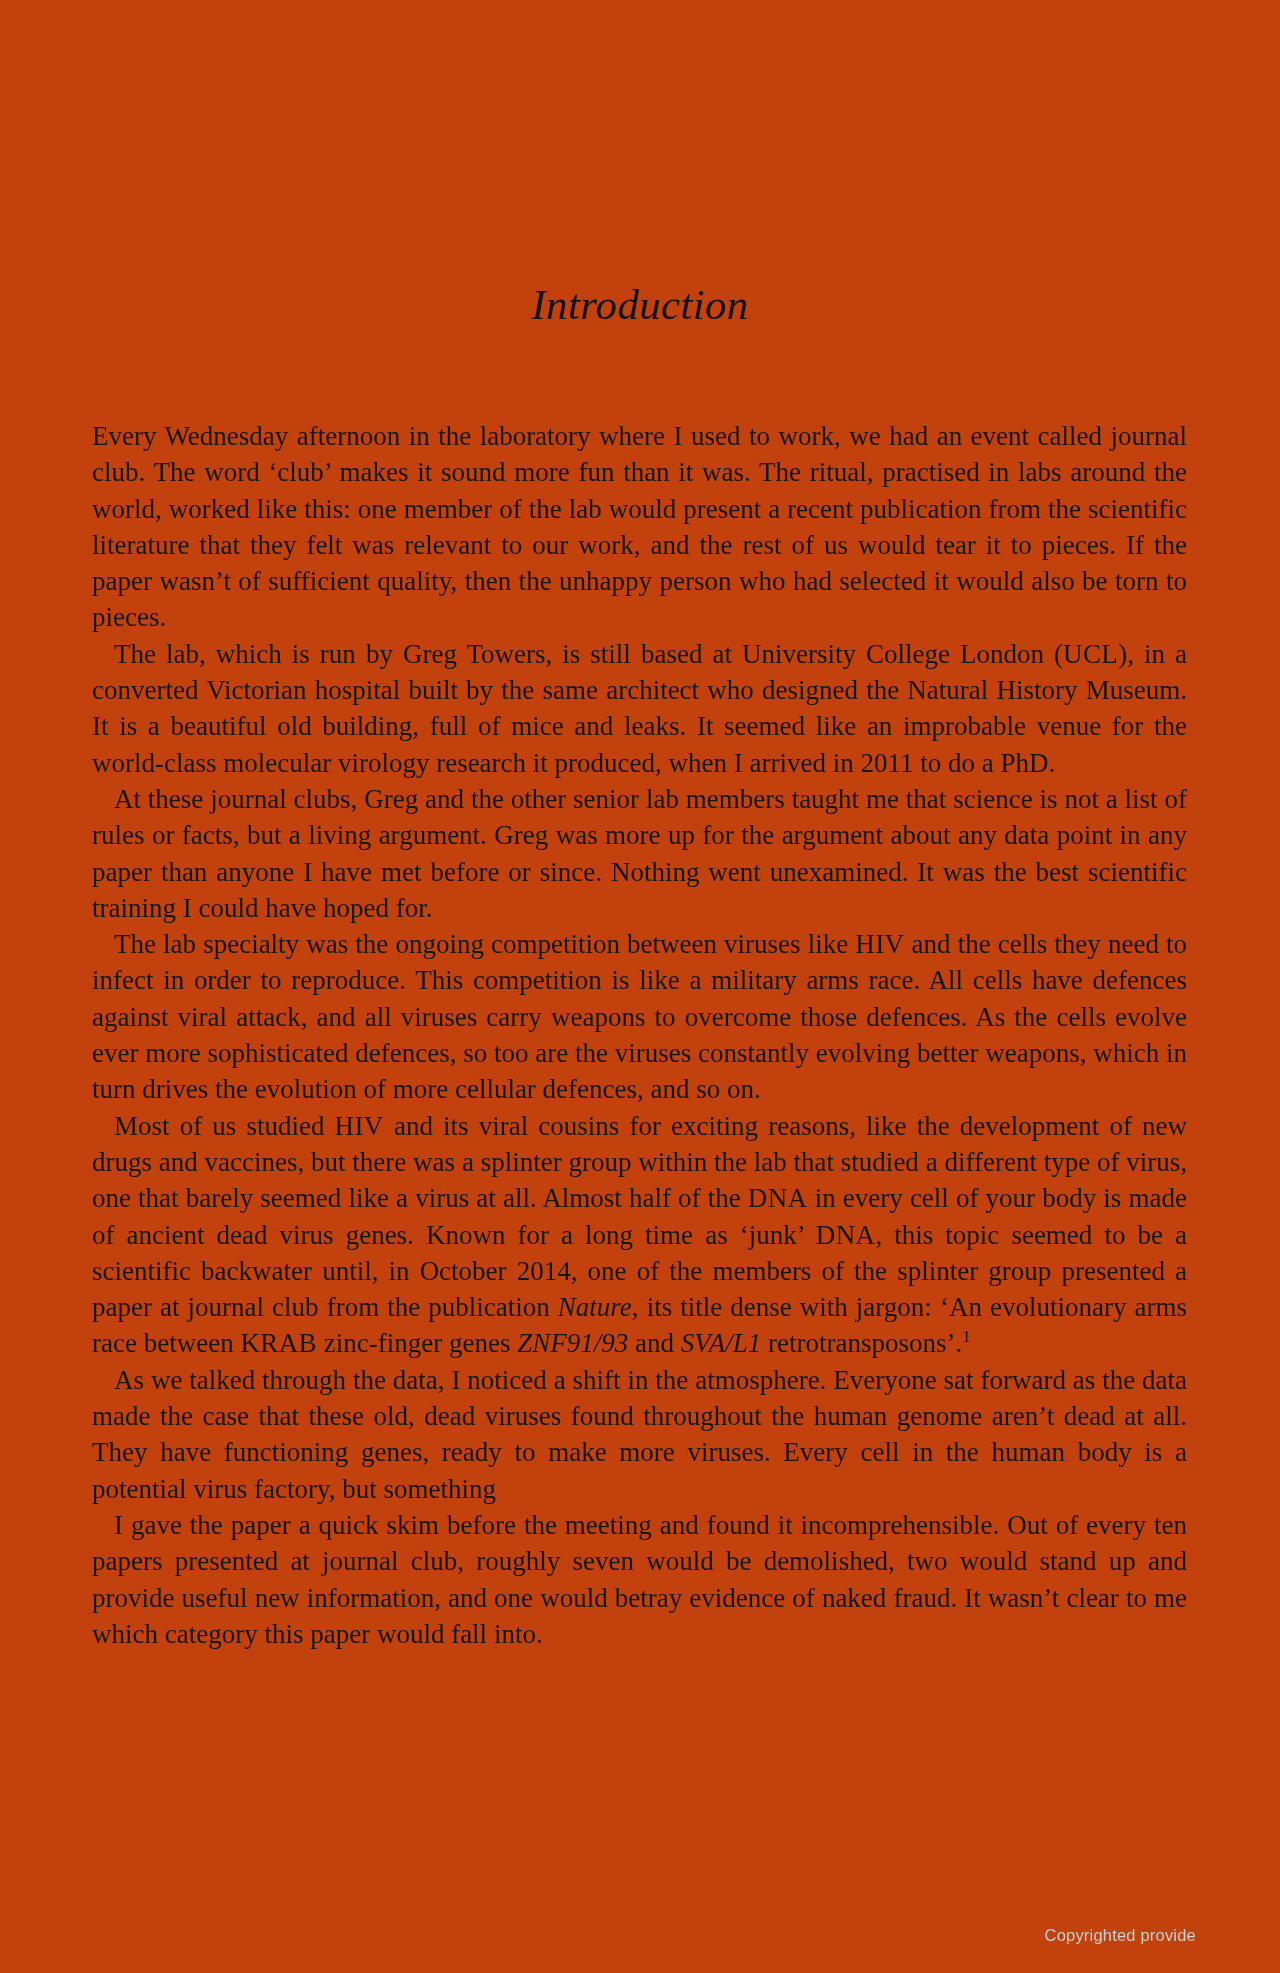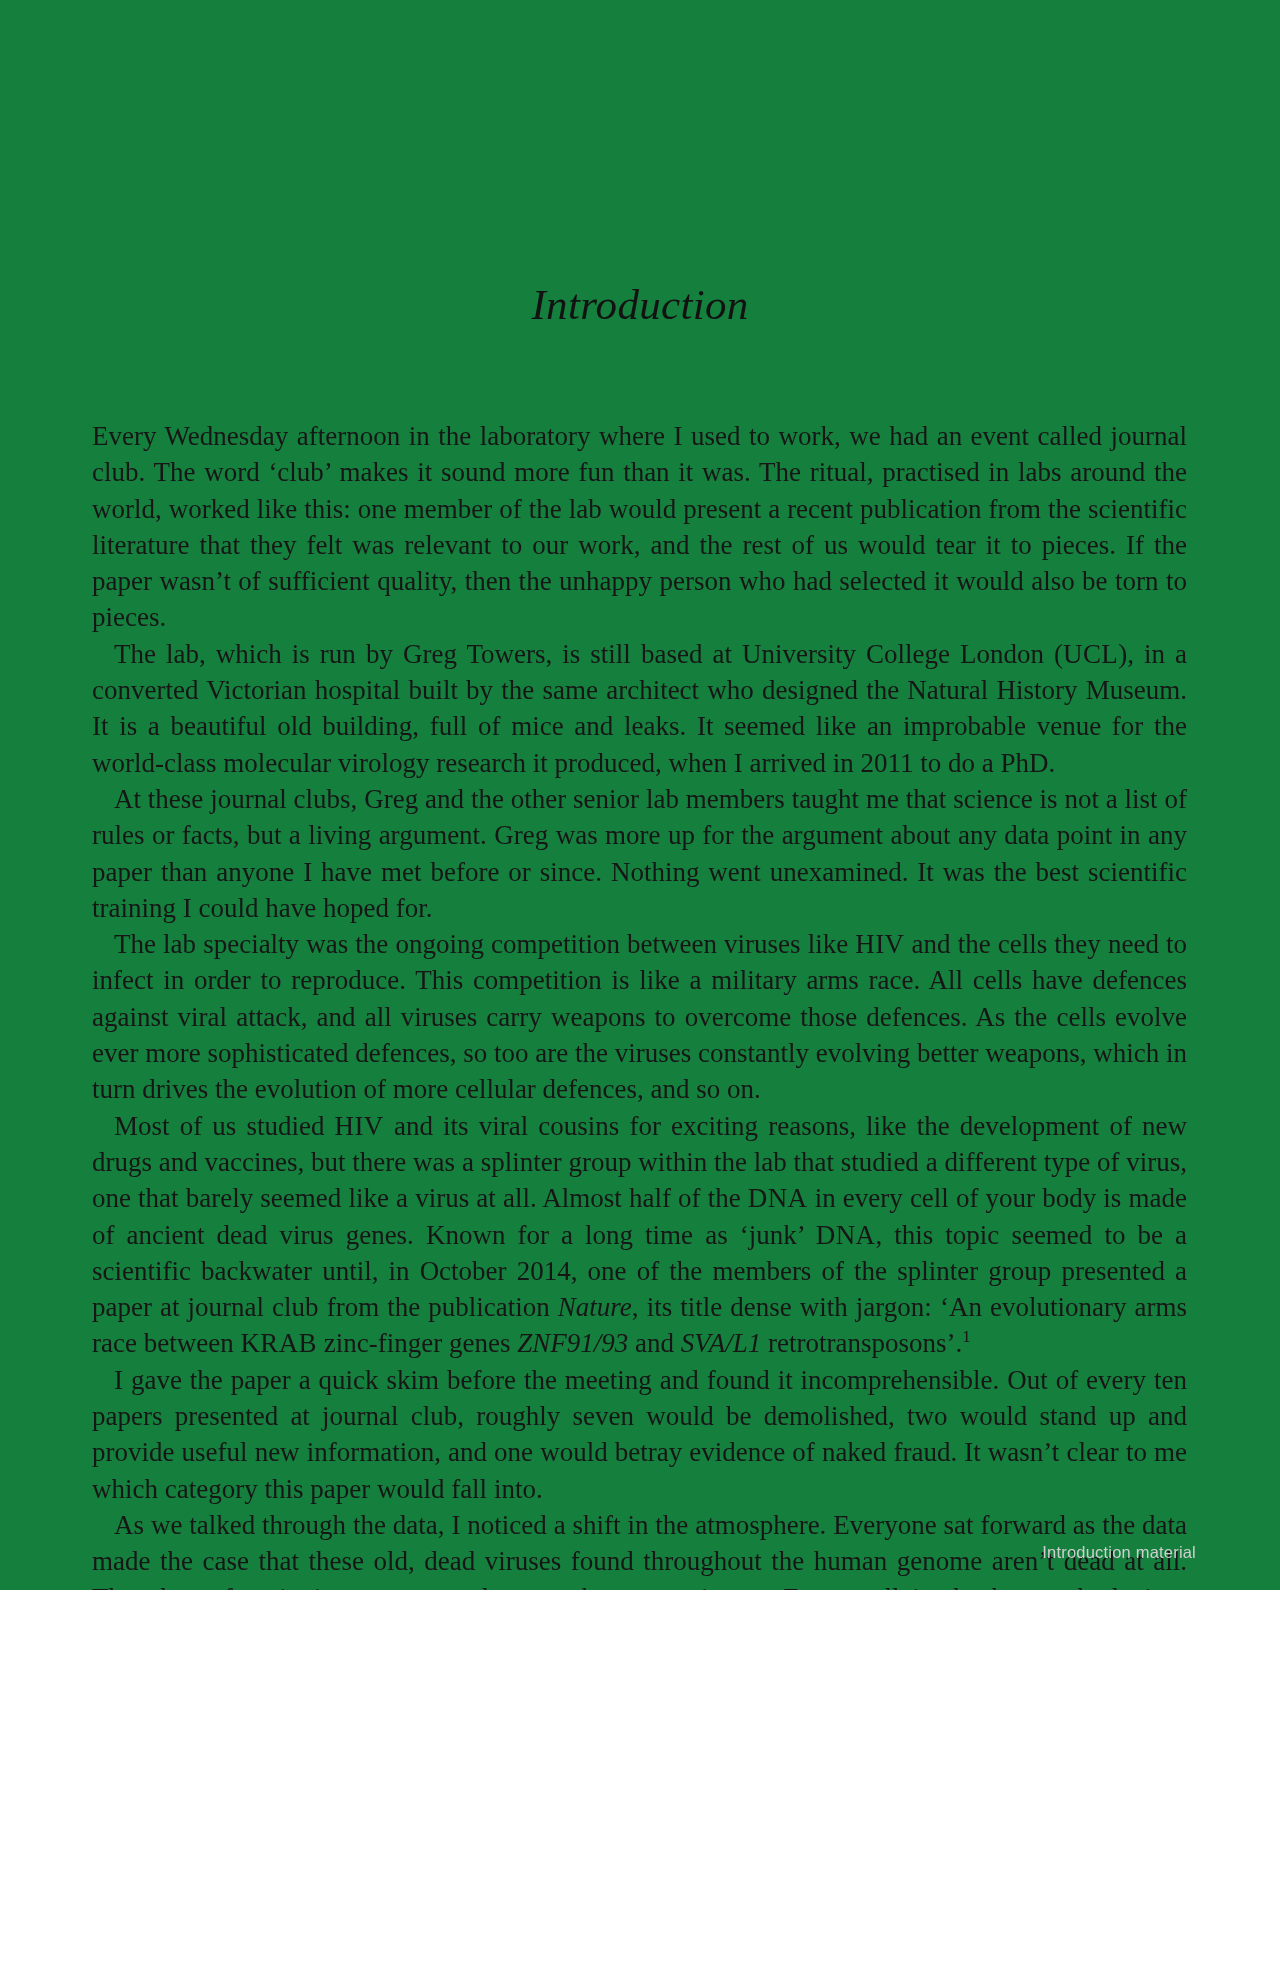--- a/index.html
+++ b/index.html
@@ -4,22 +4,22 @@
 <title>Introduction</title>
 <style>
   html, body {
     margin: 0;
     padding: 0;
     background: #ffffff;
   }
   .page {
     position: relative;
     width: 1280px;
-    height: 1590px;
-    background: #15803d;
+    height: 1973px;
+    background: #c2410c;
     overflow: hidden;
     box-sizing: border-box;
   }
   .chapter-title {
     position: absolute;
     left: 0;
     right: 0;
     top: 252px;
     text-align: center;
     font-family: "Liberation Serif", "DejaVu Serif", serif;
@@ -91,21 +91,21 @@
     <p>Every Wednesday afternoon in the laboratory where I used to work, we had an event called journal club. The word ‘club’ makes it sound more fun than it was. The ritual, practised in labs around the world, worked like this: one member of the lab would present a recent publication from the scientific literature that they felt was relevant to our work, and the rest of us would tear it to pieces. If the paper wasn’t of sufficient quality, then the unhappy person who had selected it would also be torn to pieces.</p>
 
     <p class="indent"><span>The lab, which is run by Greg Towers, is still based at University College London (</span><span class="sc">UCL</span><span>), in a converted Victorian hospital built by the same architect who designed the Natural History Museum. It is a beautiful old building, full of mice and leaks. It seemed like an improbable venue for the world-class molecular virology research it produced, when I arrived in 2011 to do a PhD.</span></p>
 
     <p class="indent">At these journal clubs, Greg and the other senior lab members taught me that science is not a list of rules or facts, but a living argument. Greg was more up for the argument about any data point in any paper than anyone I have met before or since. Nothing went unexamined. It was the best scientific training I could have hoped for.</p>
 
     <p class="indent"><span>The lab specialty was the ongoing competition between viruses like </span><span class="sc">HIV</span><span> and the cells they need to infect in order to reproduce. This competition is like a military arms race. All cells have defences against viral attack, and all viruses carry weapons to overcome those defences. As the cells evolve ever more sophisticated defences, so too are the viruses constantly evolving better weapons, which in turn drives the evolution of more cellular defences, and so on.</span></p>
 
     <p class="indent"><span>Most of us studied </span><span class="sc">HIV</span><span> and its viral cousins for exciting reasons, like the development of new drugs and vaccines, but there was a splinter group within the lab that studied a different type of virus, one that barely seemed like a virus at all. Almost half of the </span><span class="sc">DNA</span><span> in every cell of your body is made of ancient dead virus genes. Known for a long time as ‘junk’ </span><span class="sc">DNA</span><span>, this topic seemed to be a scientific backwater until, in October 2014, one of the members of the splinter group presented a paper at journal club from the publication </span><span class="it">Nature</span><span>, its title dense with jargon: ‘An evolutionary arms race between </span><span class="sc">KRAB</span><span> zinc-finger genes </span><span class="it">ZNF91/93</span><span> and </span><span class="it">SVA/L1</span><span> retrotransposons’.</span><sup class="fn">1</sup></p>
 
+    <p class="indent">As we talked through the data, I noticed a shift in the atmosphere. Everyone sat forward as the data made the case that these old, dead viruses found throughout the human genome aren’t dead at all. They have functioning genes, ready to make more viruses. Every cell in the human body is a potential virus factory, but something</p>
+
     <p class="indent">I gave the paper a quick skim before the meeting and found it incomprehensible. Out of every ten papers presented at journal club, roughly seven would be demolished, two would stand up and provide useful new information, and one would betray evidence of naked fraud. It wasn’t clear to me which category this paper would fall into.</p>
-
-    <p class="indent">As we talked through the data, I noticed a shift in the atmosphere. Everyone sat forward as the data made the case that these old, dead viruses found throughout the human genome aren’t dead at all. They have functioning genes, ready to make more viruses. Every cell in the human body is a potential virus factory, but something</p>
 
   </div>
 
-  <div class="copyright">Introduction material</div>
+  <div class="copyright">Copyrighted provide</div>
 
 </div>
 
 </body></html>

